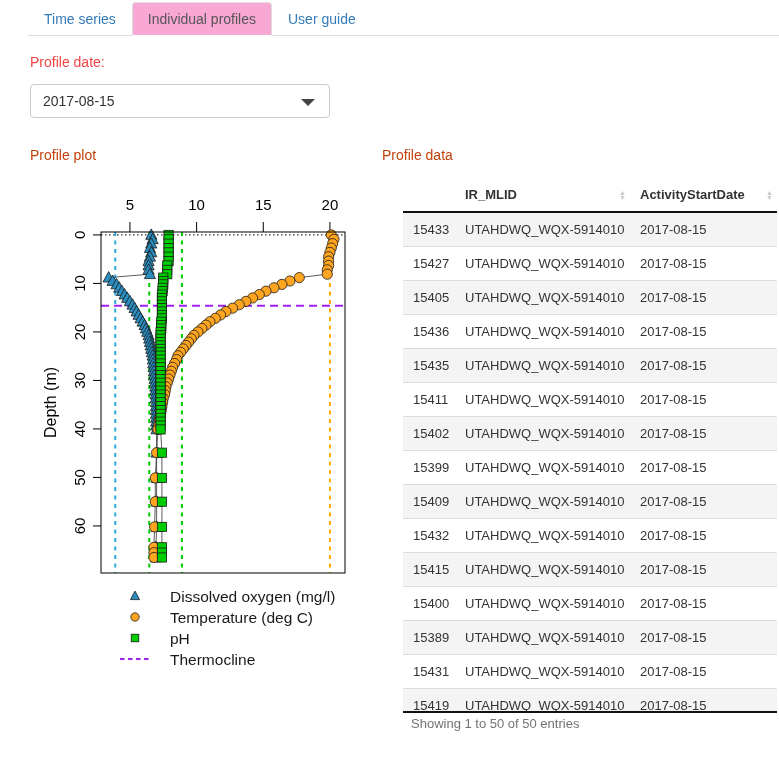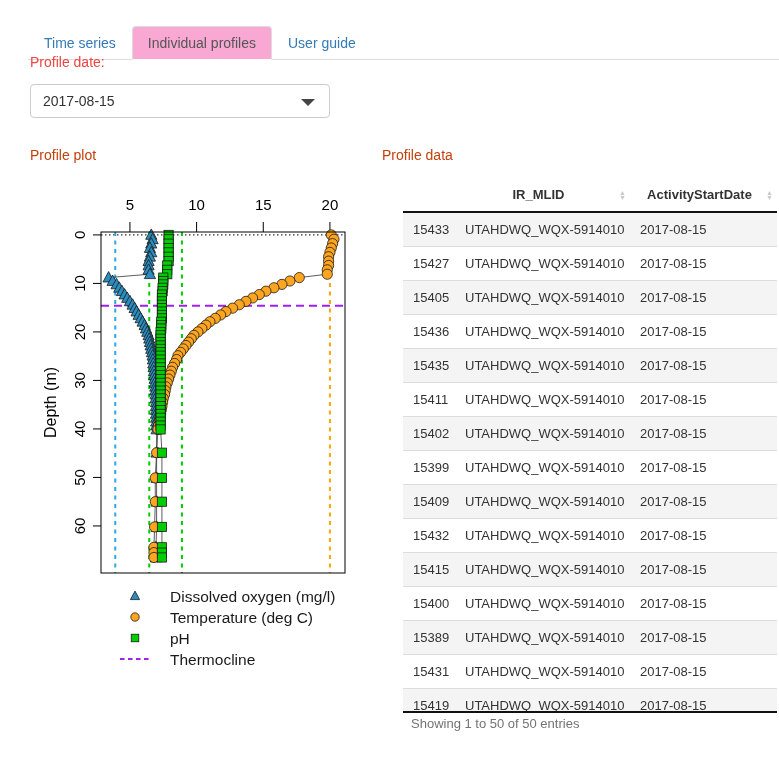--- a/index.html
+++ b/index.html
@@ -1,21 +1,21 @@
 <!DOCTYPE html>
 <html><head>
 <meta charset="utf-8">
 <style>
   * { margin:0; padding:0; box-sizing:border-box; }
   html,body { width:779px; height:774px; background:#fff; overflow:hidden;
               font-family:"Liberation Sans","DejaVu Sans",sans-serif; }
   body { position:relative; font-size:14px; color:#333; }
 
   
-  .tabs { position:absolute; top:26px; left:28px; right:0; display:flex;
+  .tabs { position:absolute; top:2px; left:28px; right:0; display:flex;
           border-bottom:1px solid #ddd; list-style:none; }
   .tabs li { margin-bottom:-1px; }
   .tabs a { display:block; padding:8px 15px; font-size:14px; color:#337ab7;
             text-decoration:none; border:1px solid transparent;
             border-radius:4px 4px 0 0; cursor:pointer; }
   .tabs li.active a { color:#555; background:#f9a8d4; border-color:#ddd;
                       border-bottom-color:#fff; }
 
   
   .date-label { position:absolute; top:54px; left:30px; font-weight:normal;
@@ -35,21 +35,21 @@
 
   
   #plot-wrap { position:absolute; top:180px; left:30px; width:352px; height:512px; }
 
   
   #table-wrap { position:absolute; top:178px; left:403px; width:376px; height:536px; }
   .table-clip { width:374px; max-height:535px; overflow:hidden;
                 border-bottom:2px solid #111; }
   table.dt { border-collapse:collapse; width:374px; font-size:13px; color:#333;
              table-layout:fixed; }
-  table.dt thead th { font-weight:bold; text-align:center; padding:9px 18px 9px 10px;
+  table.dt thead th { font-weight:bold; text-align:left; padding:9px 18px 9px 10px;
                       border-bottom:2px solid #111; position:relative; cursor:pointer; }
   table.dt th.col-num { width:52px; }
   table.dt th.col-mlid { width:175px; }
   table.dt th.col-date { width:147px; }
   table.dt td { padding:9px 10px; border-top:1px solid #ddd; white-space:nowrap;
                 overflow:hidden; }
   table.dt tbody tr:nth-child(odd) { background:#f4f4f4; }
   table.dt tbody tr:first-child td { border-top:none; }
   .sort-icons { position:absolute; right:4px; top:50%; transform:translateY(-50%);
                 display:flex; flex-direction:column; line-height:5px; }

